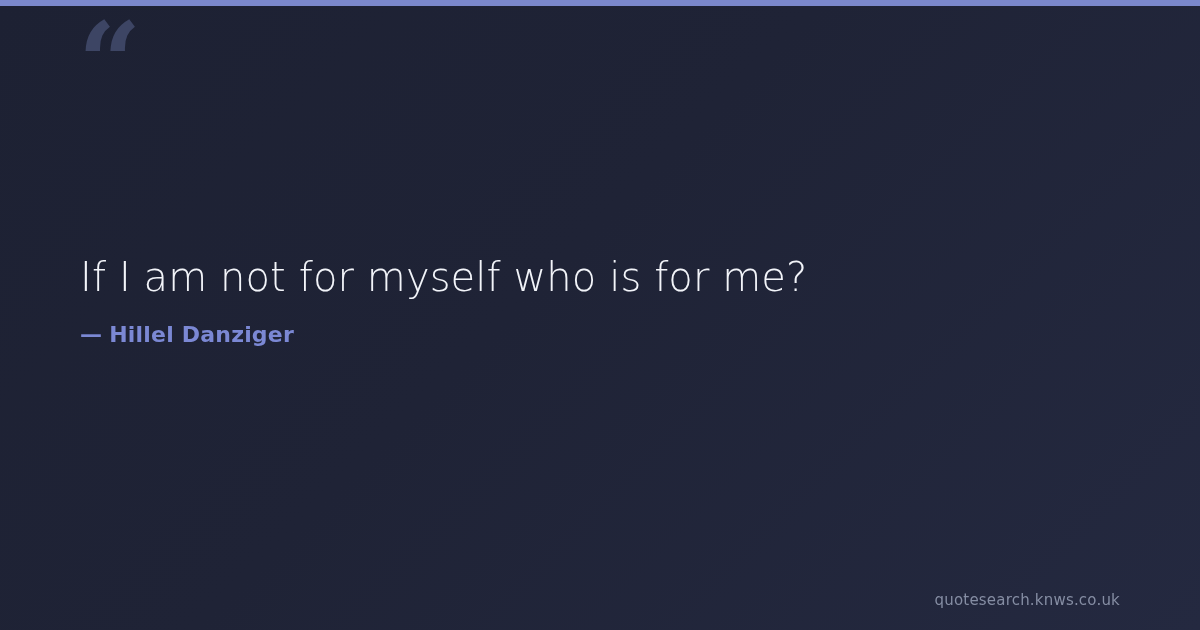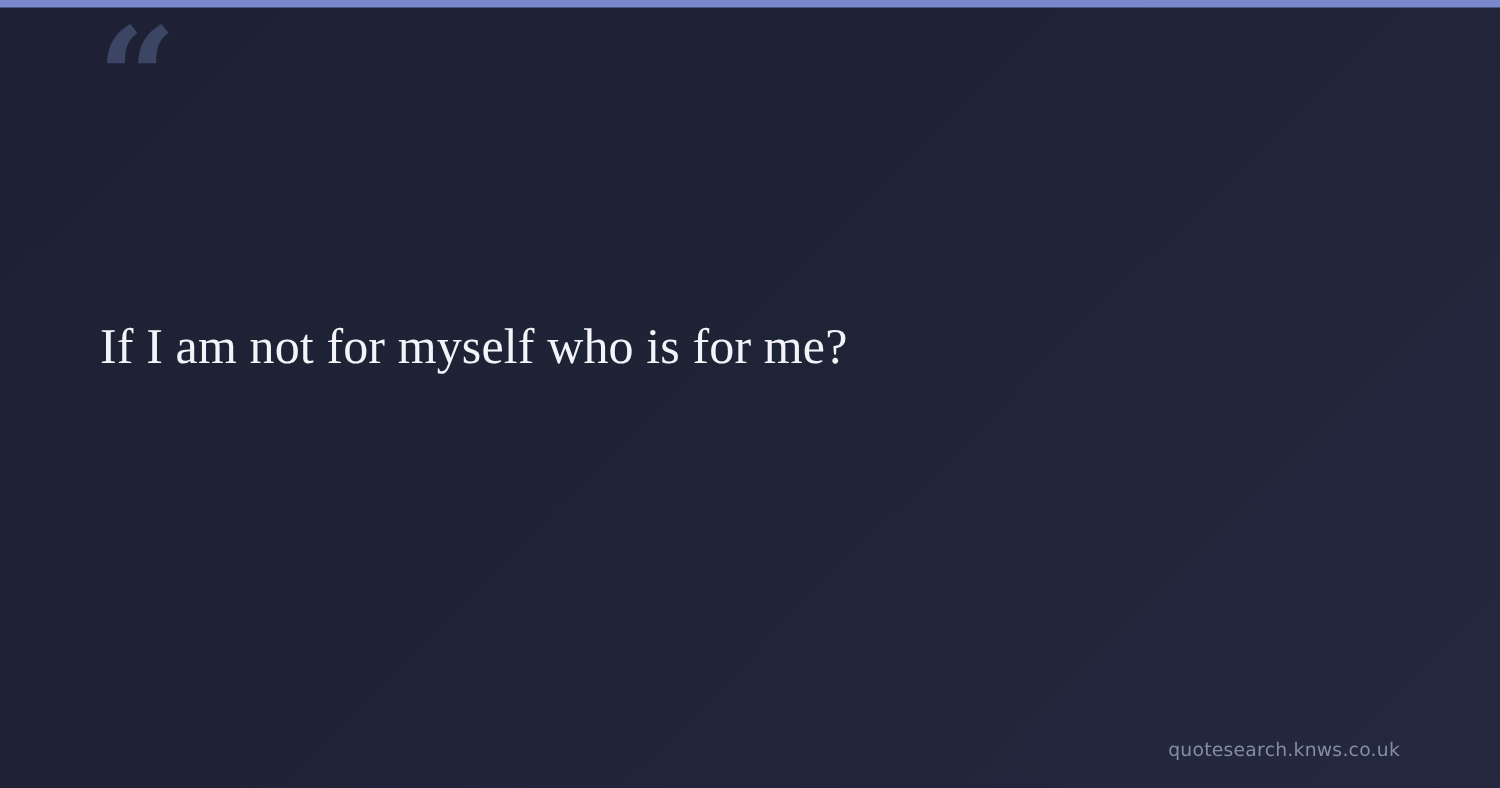--- a/index.html
+++ b/index.html
@@ -54,21 +54,20 @@
   }
 
   .quote-text {
     margin: 0;
     font-size: 40px;
     font-weight: 300;
     line-height: 1.25;
     letter-spacing: 0.1px;
     color: #f2f4f9;
     white-space: nowrap;
-    font-family: Liberation Serif, serif;
   }
 
   .attribution {
     margin: 0;
     padding-top: 20px;
     font-size: 22px;
     font-weight: 700;
     line-height: 1.2;
     color: #7b88d4;
     letter-spacing: 0.2px;
@@ -96,17 +95,20 @@
 
 <div class="quote-card">
 
   <div class="accent-bar"></div>
 
   <div class="quote-mark">“</div>
 
   <div class="content-block">
     <p class="quote-text">If I am not for myself who is for me?</p>
 
+    <p class="attribution">
+      <span class="dash">—</span><span>Hillel Danziger</span>
+    </p>
   </div>
 
   <div class="footer-url">quotesearch.knws.co.uk</div>
 
 </div>
 
 </body></html>

